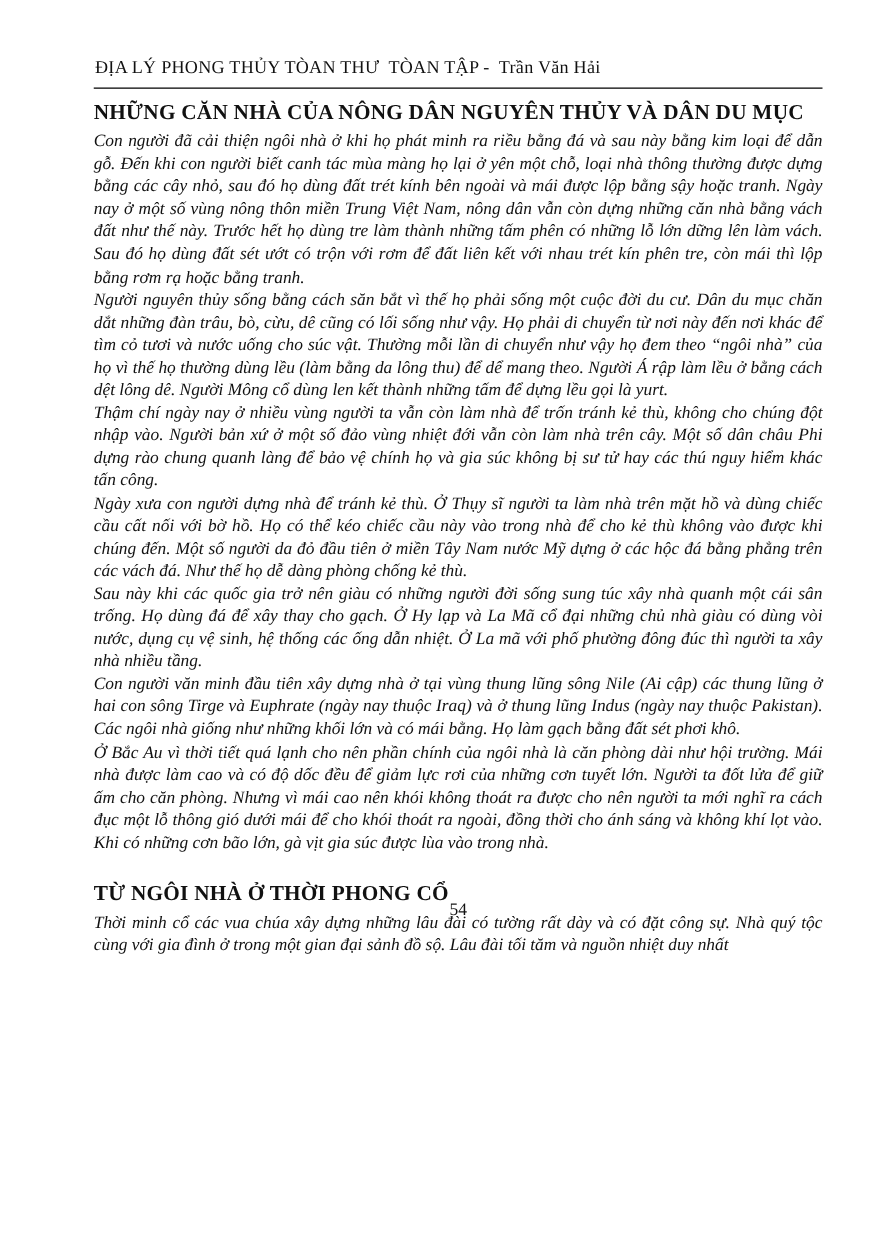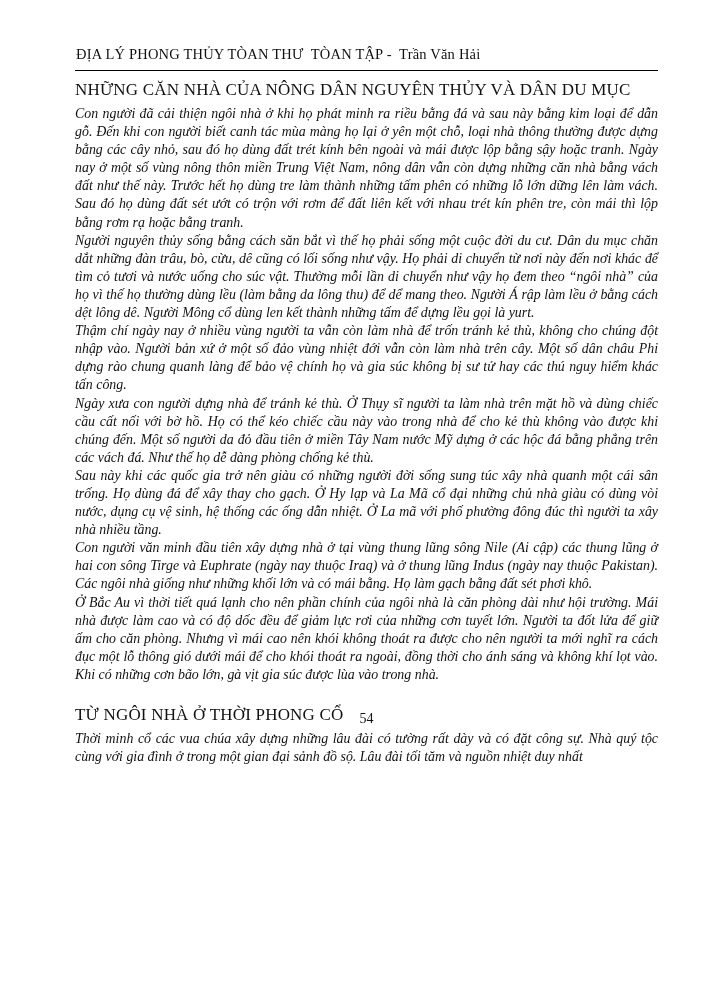--- a/index.html
+++ b/index.html
@@ -24,39 +24,39 @@
     margin: 0 0 7px 1px;
     white-space: pre;
   }
   .header-divider {
     border: none;
     border-top: 1.6px solid #000000;
     margin: 0 0 9px 0;
   }
   .section-heading {
     font-size: 17px;
-    font-weight: normal;
+    font-weight: bold;
     margin: 21px 0 5px 0;
     letter-spacing: 0.2px;
   }
   .section-heading.first {
     margin-top: 7px;
   }
   .para {
     font-size: 13.9px;
     line-height: 18.1px;
     text-align: justify;
     margin: 0;
     font-style: italic;
   }
   .page-number {
     position: absolute;
     left: 75px;
     right: 44px;
-    bottom: 48px;
+    bottom: 38px;
     text-align: center;
     font-size: 14px;
   }
 </style>
 </head>
 <body>
 
 <div class="page">
 
   <div class="header-title">ĐỊA LÝ PHONG THỦY TÒAN THƯ  TÒAN TẬP -  Trần Văn Hải</div>

